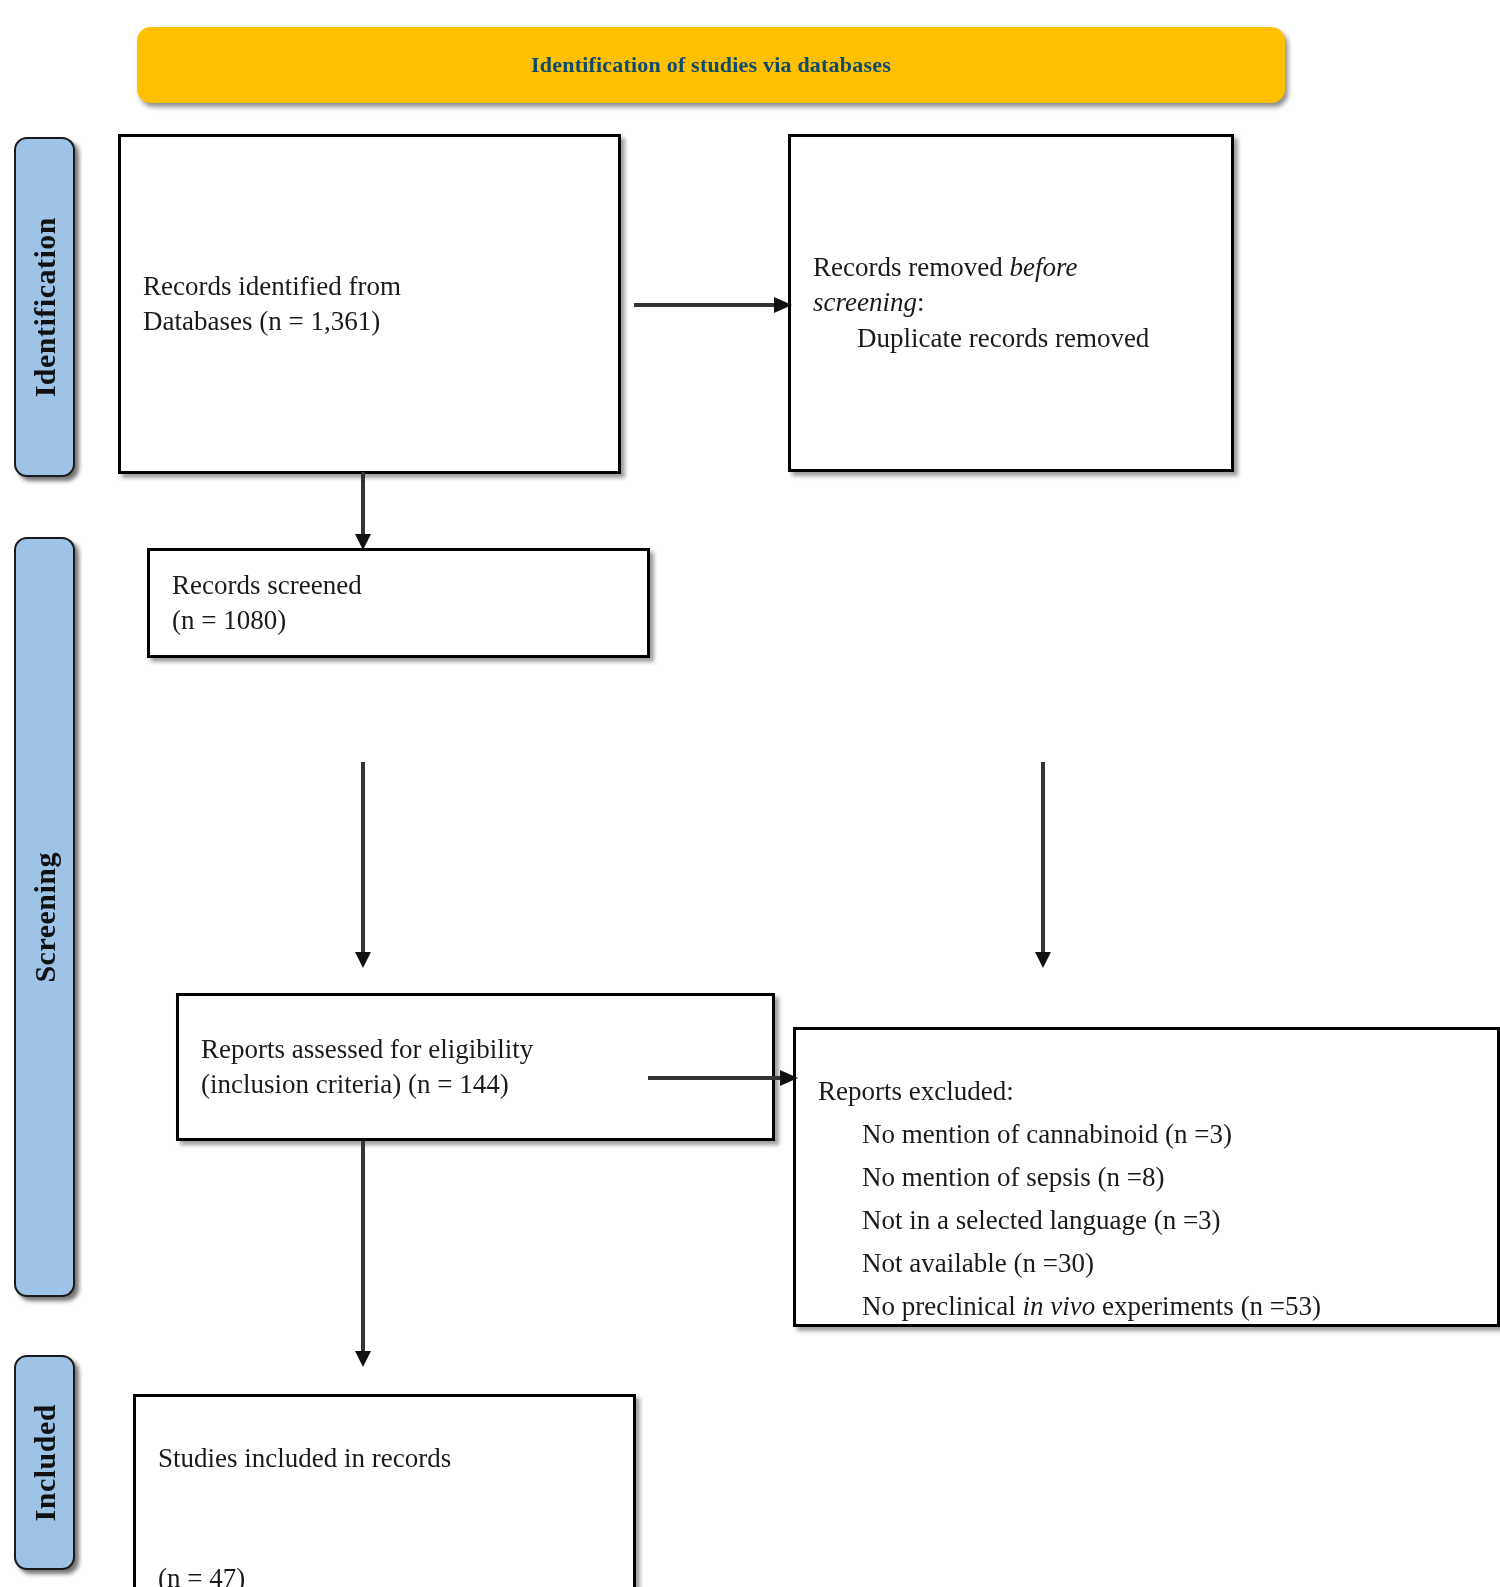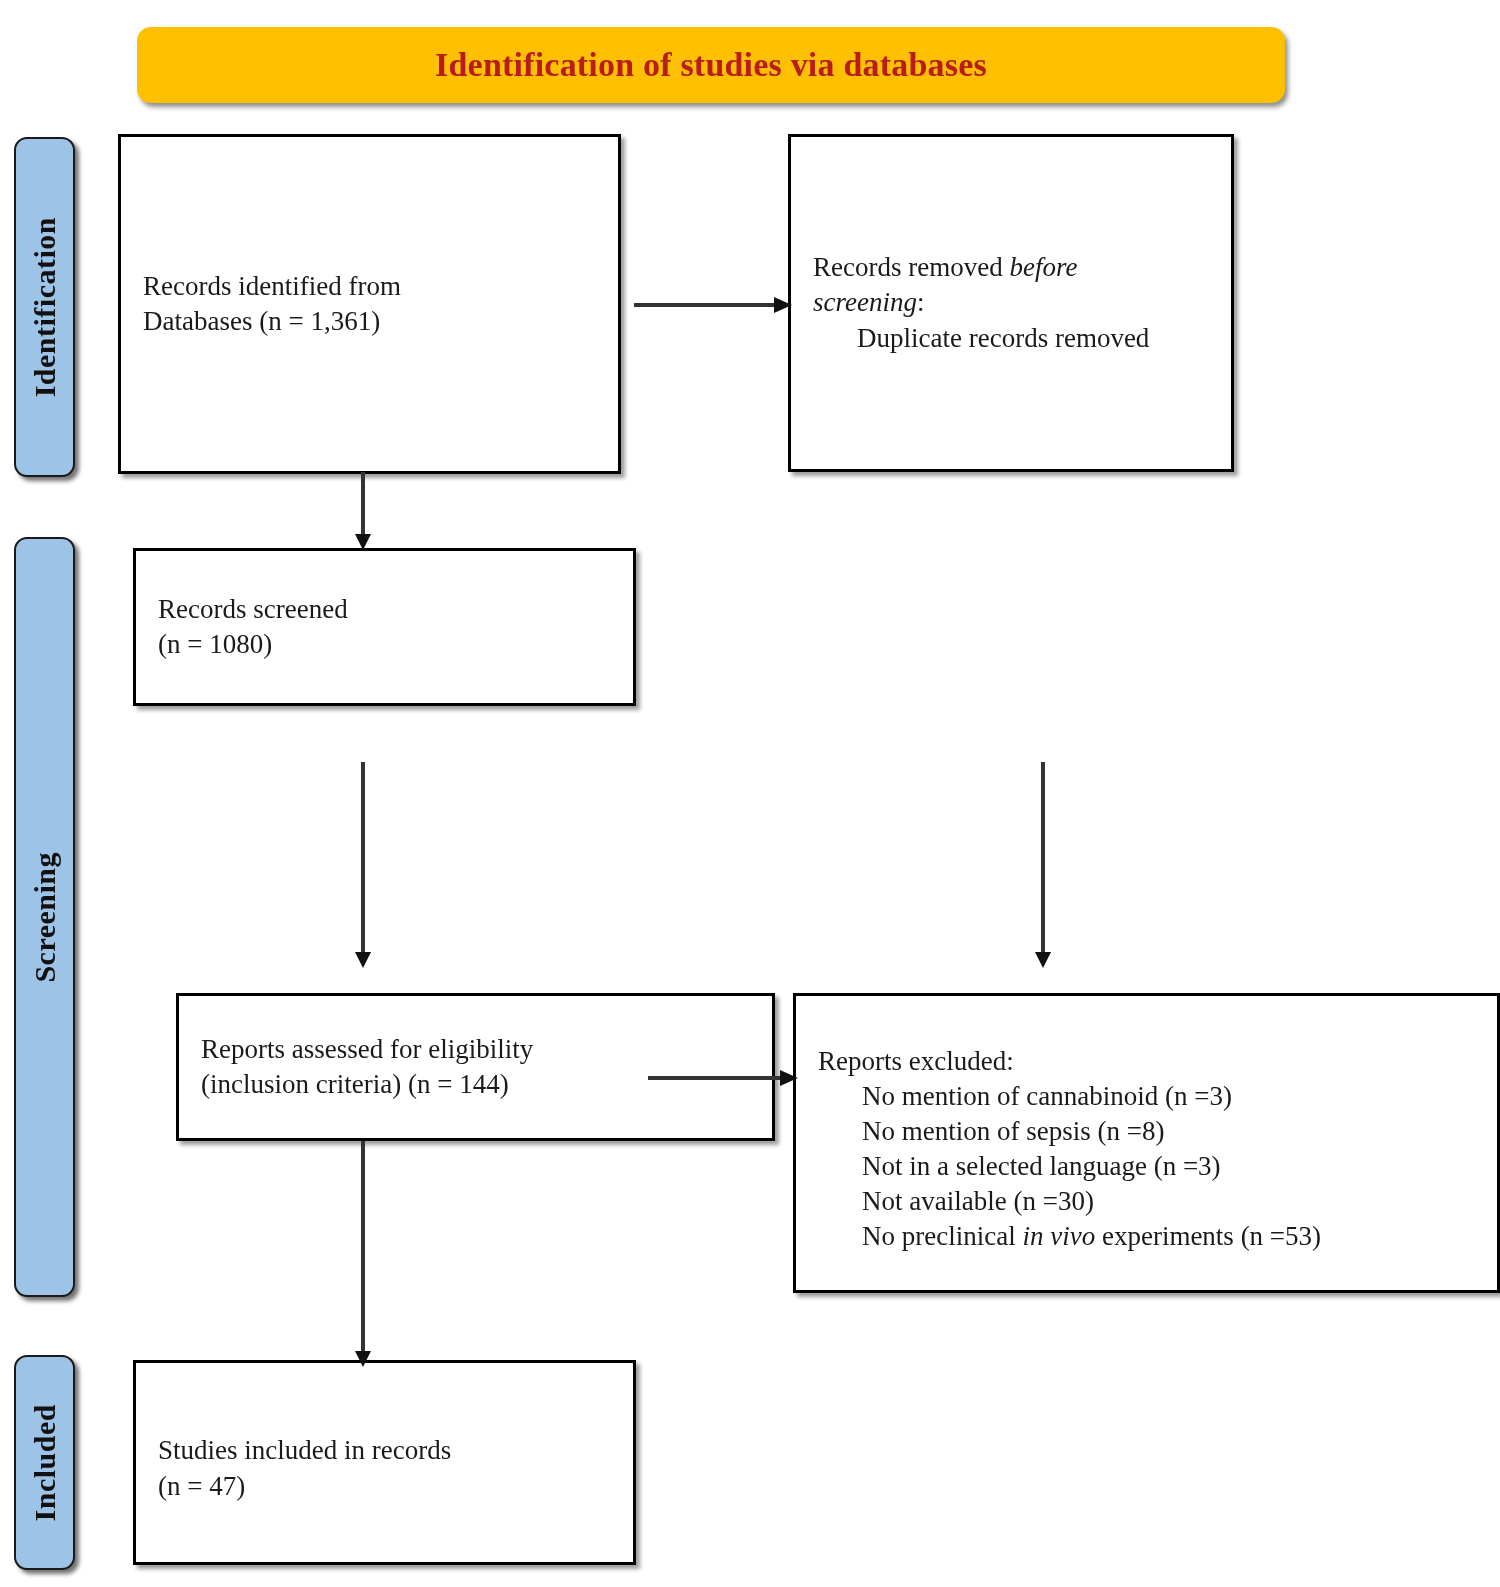--- a/index.html
+++ b/index.html
@@ -27,22 +27,22 @@
     background: #FFC000;
     border-radius: 14px;
     box-shadow: 3px 4px 5px rgba(0,0,0,0.45);
     display: flex;
     align-items: center;
     justify-content: center;
     box-sizing: border-box;
   }
   .banner-title {
     font-weight: bold;
-    font-size: 34px;
-    color: #b91c1c;
+    font-size: 22px;
+    color: #0c4a6e;
     letter-spacing: 0.2px;
     line-height: 1;
     white-space: nowrap;
     text-align: right;
   }
 
   
   .stage {
     position: absolute;
     left: 14px;
@@ -74,33 +74,33 @@
     position: absolute;
     background: #ffffff;
     border: 3px solid #000000;
     box-shadow: 4px 4px 4px rgba(0,0,0,0.38);
     box-sizing: border-box;
     padding: 0 22px;
     display: flex;
     flex-direction: column;
     justify-content: center;
   }
-  .box.topalign { justify-content: center; padding-top: 12px; }
+  .box.topalign { justify-content: space-between; padding-top: 44px; margin-top: 34px; }
   .box p {
     margin: 0;
     font-size: 27px;
     line-height: 1.30;
     color: #1a1a1a;
   }
   .box p.indent { padding-left: 44px; }
   .box p i { font-style: italic; }
 
   #box-identified  { left: 118px; top: 134px;  width: 503px; height: 340px; }
   #box-removed     { left: 788px; top: 134px;  width: 446px; height: 338px; }
-  #box-screened    { left: 133px; top: 548px;  width: 503px; height: 158px; }
+  #box-screened    { left: 147px; top: 548px;  width: 503px; height: 110px; }
   #box-eligibility { left: 133px; top: 993px;  width: 599px; height: 148px; margin-left: 43px; }
   #box-excluded    { left: 793px; top: 993px;  width: 707px; height: 300px; }
   #box-included    { left: 133px; top: 1360px; width: 503px; height: 205px; }
 
   
   .arrow { position: absolute; }
   .arrow svg { display: block; overflow: visible; }
 
   #arrow-identified-to-removed { left: 634px; top: 292px; }
   #arrow-identified-to-screened { left: 350px; top: 472px; }

